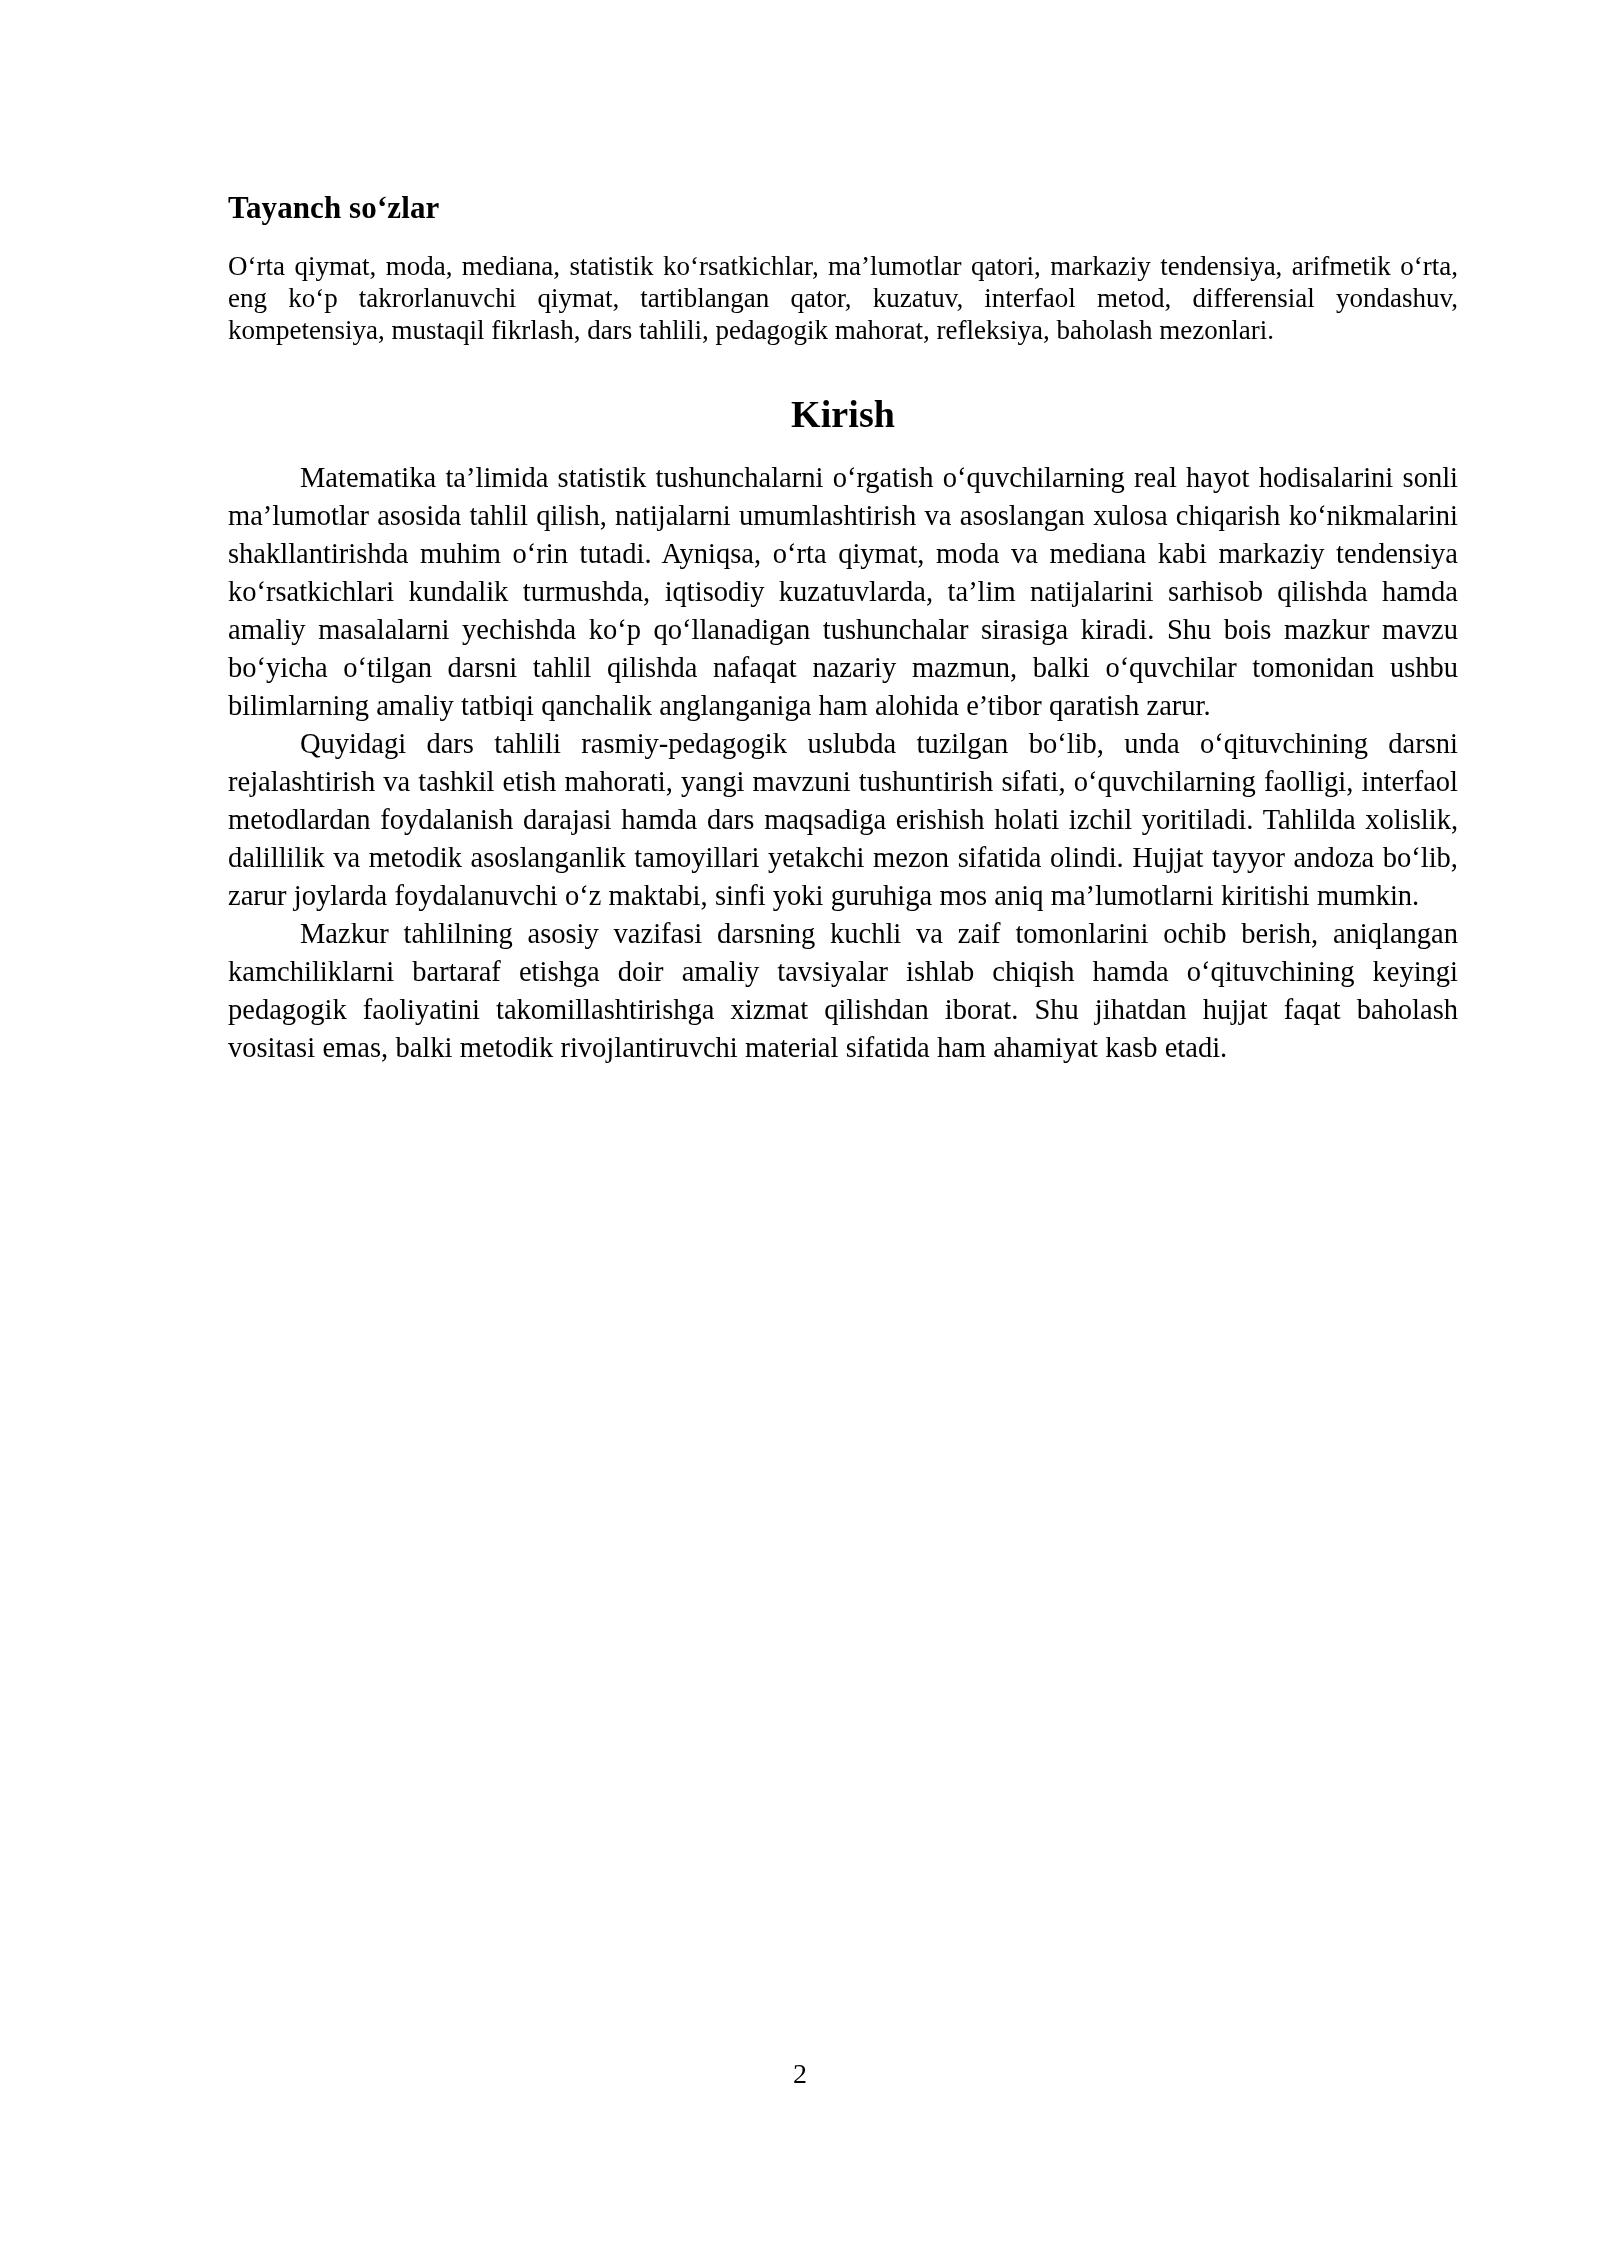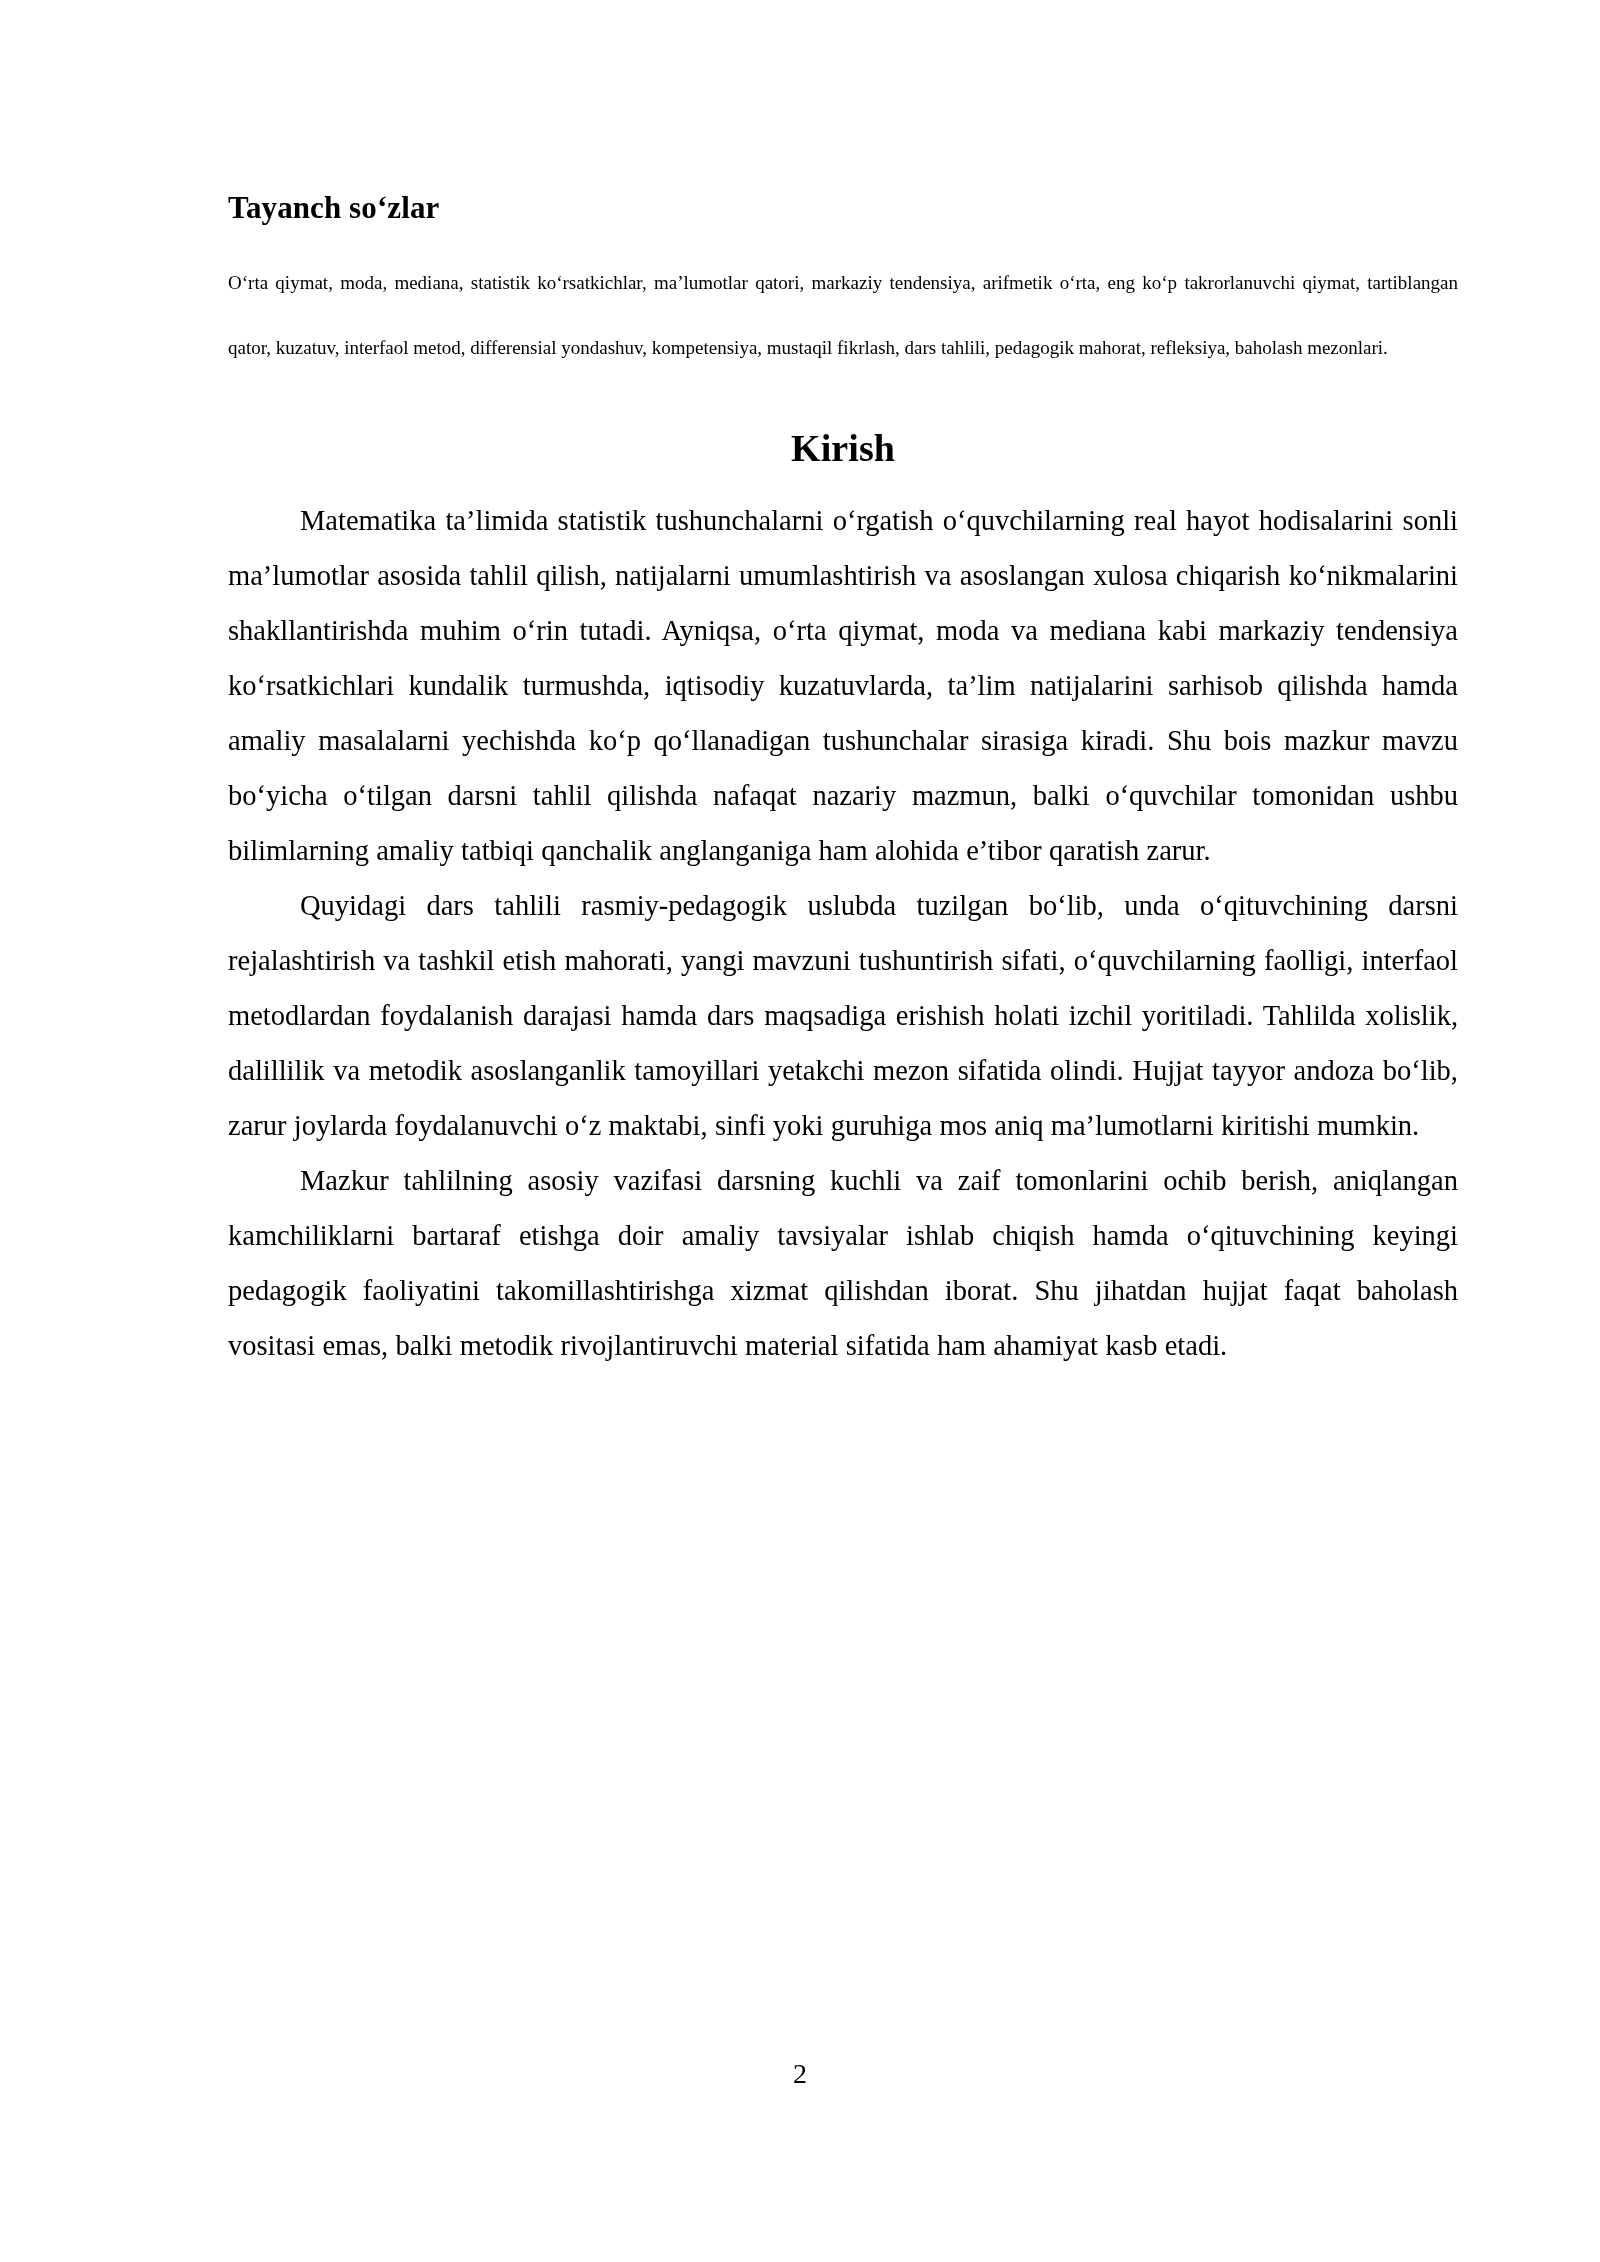--- a/index.html
+++ b/index.html
@@ -44,31 +44,31 @@
     font-size: 38px;
     font-weight: bold;
     text-align: center;
     line-height: 1.3;
     margin: 44px 0 20px 0;
     letter-spacing: 0.1px;
   }
 
   p.body-para {
     font-size: 28.5px;
-    line-height: 55px;
+    line-height: 38px;
     text-align: justify;
     text-justify: inter-word;
     margin: 0;
     hyphens: none;
     word-spacing: 0.2px;
   }
 
   p.keywords {
-    font-size: 19px;
-    line-height: 65px;
+    font-size: 27px;
+    line-height: 32px;
     text-align: justify;
     text-justify: inter-word;
     margin: 0;
     text-indent: 0;
   }
 
   p.indented {
     text-indent: 72px;
   }
 

